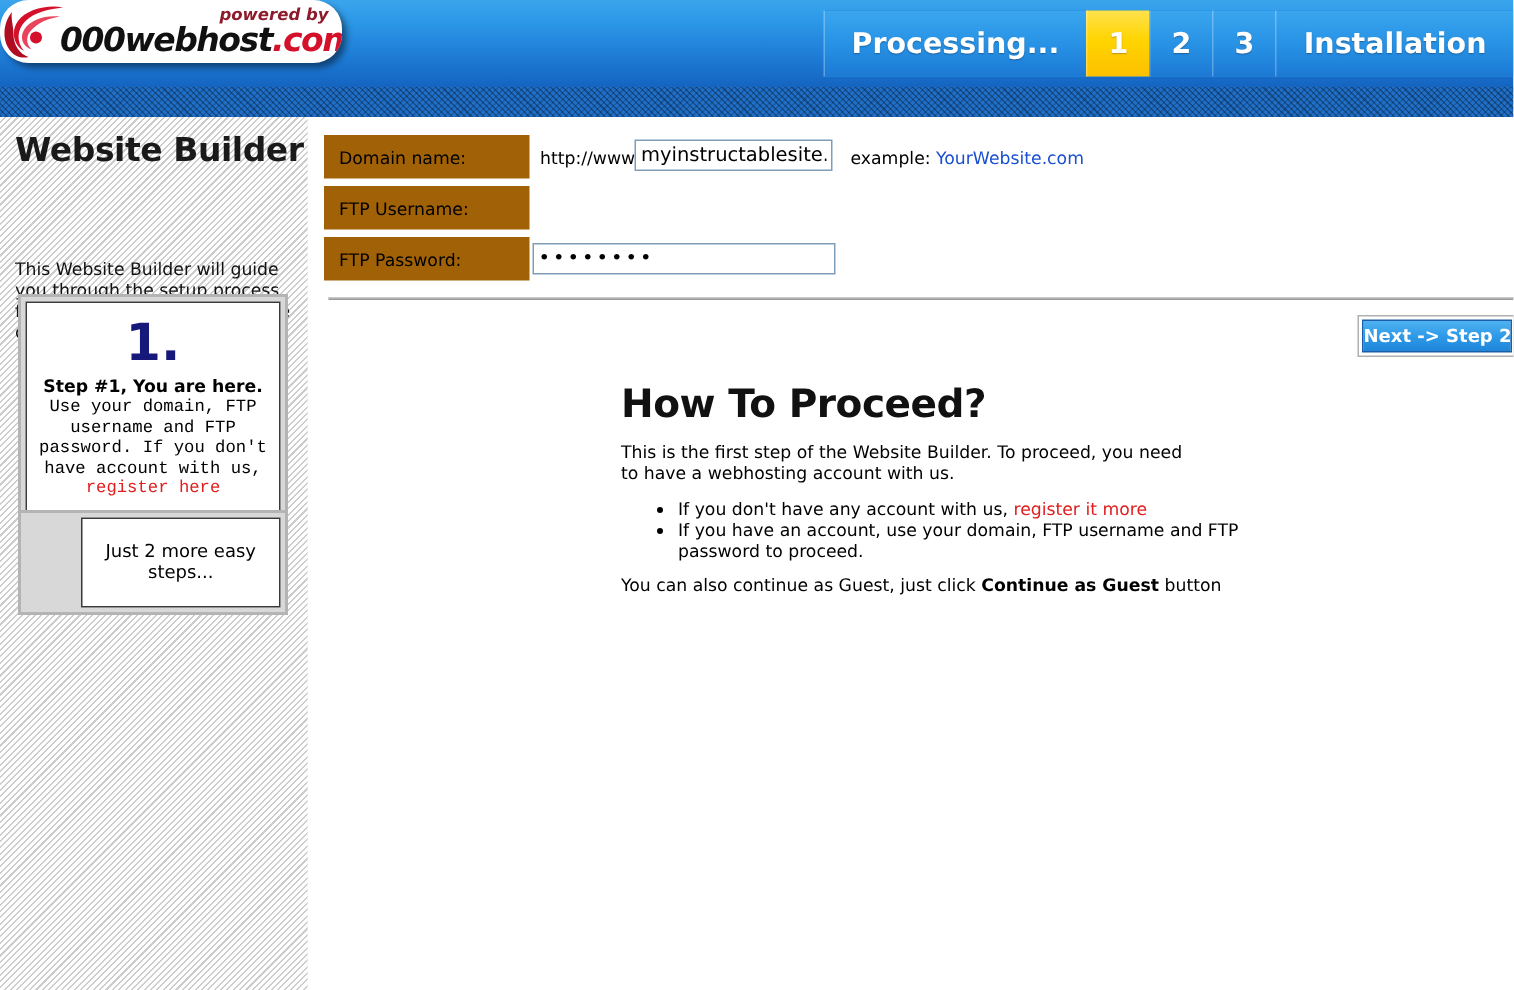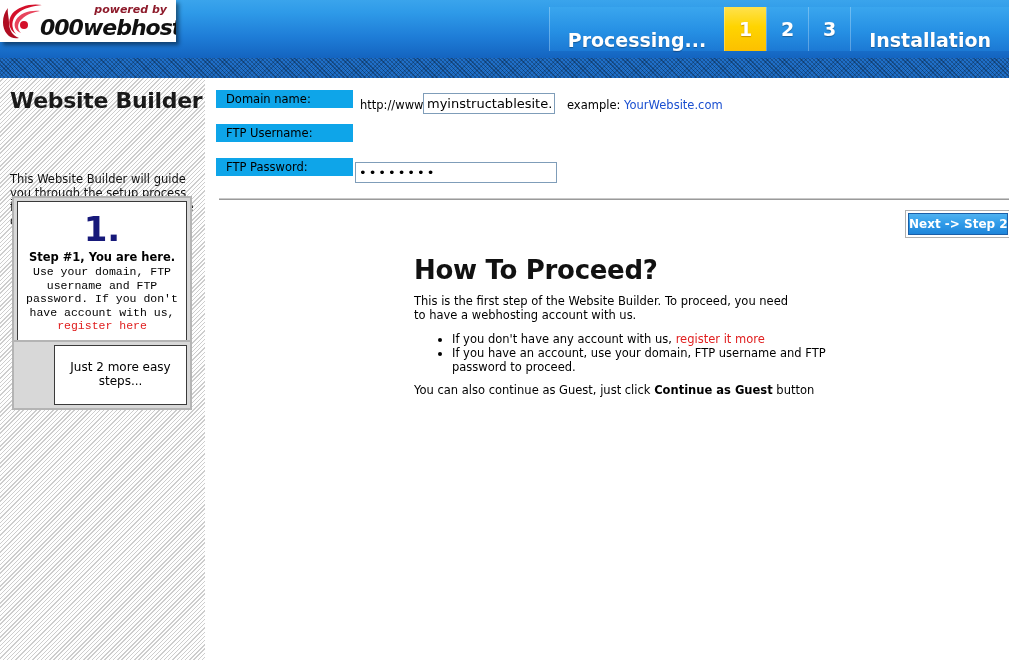--- a/index.html
+++ b/index.html
@@ -38,25 +38,26 @@
         rgba(255,255,255,0.0) 1px, rgba(255,255,255,0.0) 3px),
       repeating-linear-gradient(-45deg,
         rgba(0,0,0,0.18) 0px, rgba(0,0,0,0.18) 1px,
         rgba(255,255,255,0.0) 1px, rgba(255,255,255,0.0) 3px);
   }
 
   
   #logo {
     position: absolute;
     left: 0; top: 0;
-    width: 176px;
+    width: 228px;
     height: 42px;
     background: #ffffff;
     box-shadow: 3px 3px 4px rgba(0,0,0,0.45);
     overflow: hidden;
+    border-radius: 19px;
   }
   #logo-swirl {
     position: absolute;
     left: 2px; top: 2px;
     width: 44px; height: 38px;
   }
   #logo-powered {
     position: absolute;
     right: 9px; top: 3px;
     font-family: "DejaVu Sans", sans-serif;
@@ -98,21 +99,21 @@
     font-size: 19px;
     font-weight: bold;
     color: #ffffff;
     letter-spacing: 0px;
     text-shadow: 0 1px 1px rgba(0,0,0,0.30);
     background: linear-gradient(to bottom, #3aa6ee 0%, #2690e4 55%, #1c79d4 100%);
     border-left: 1px solid rgba(255,255,255,0.28);
     padding: 0 14px;
     white-space: nowrap;
   }
-  .nav-tab.wide { padding: 0 18px; align-items: flex-end; }
+  .nav-tab.wide { padding: 0 18px; }
   .nav-tab.num { width: 42px; padding: 0; }
   .nav-tab.active {
     background: linear-gradient(to bottom, #ffe24d 0%, #ffd400 45%, #fcc000 100%);
     color: #ffffff;
     text-shadow: 0 1px 1px rgba(150,100,0,0.55);
     border-left: 1px solid rgba(255,255,255,0.28);
   }
   .nav-tab.last { border-right: none; }
 
   
@@ -200,22 +201,22 @@
   
   .form-row {
     position: absolute;
     left: 216px;
     height: 29px;
   }
   .form-label {
     position: absolute;
     left: 0; top: 0;
     width: 137px;
-    height: 18px;
-    background: #0ea5e9;
+    height: 29px;
+    background: #a16207;
     box-sizing: border-box;
     display: flex;
     align-items: center;
     padding-left: 10px;
     font-family: "DejaVu Sans", sans-serif;
     font-size: 11.5px;
     color: #000000;
     white-space: nowrap;
   }
   #row-domain { top: 90px; width: 500px; }

